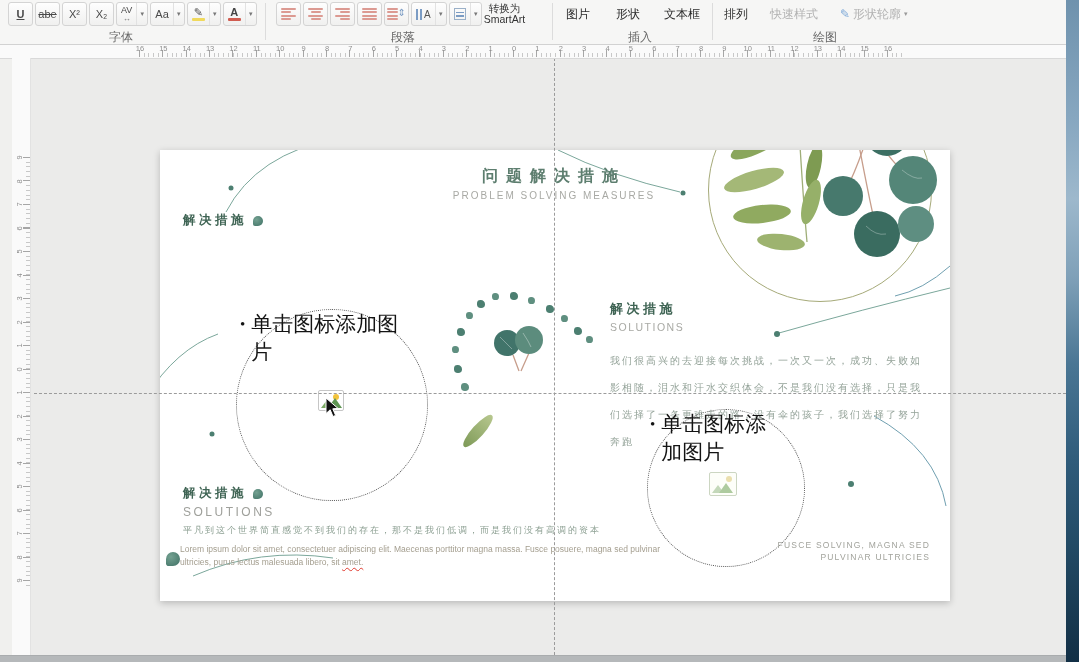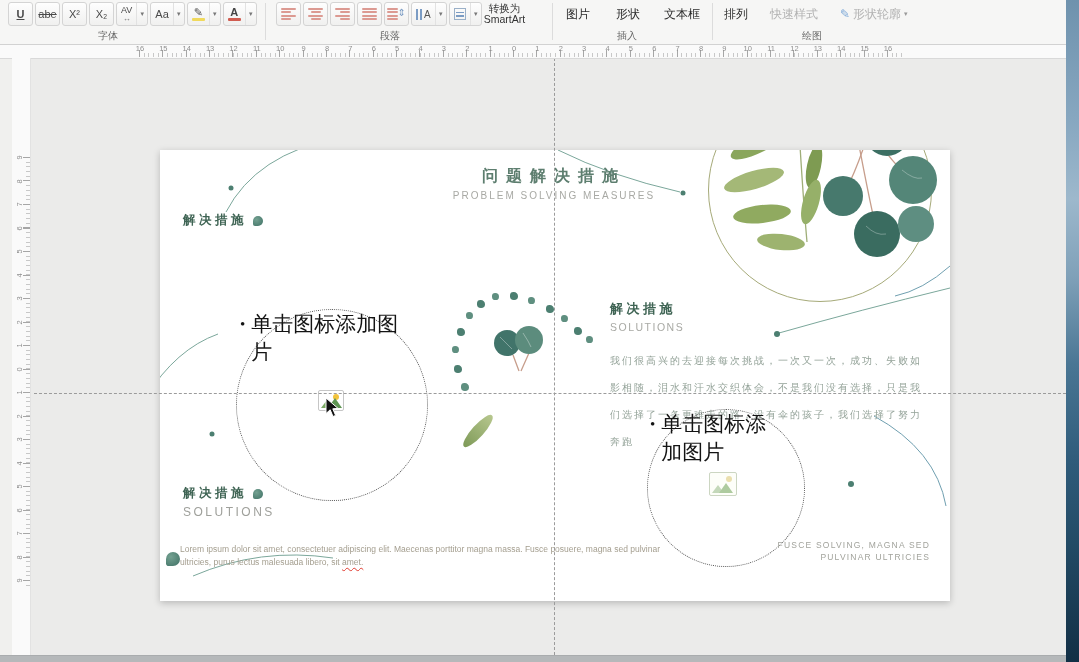--- a/index.html
+++ b/index.html
@@ -1,21 +1,21 @@
 <!DOCTYPE html>
 <html><head>
 <meta charset="utf-8">
 <style>
   html,body{margin:0;padding:0;background:#888;}
   .app{position:relative;width:1079px;height:662px;overflow:hidden;background:#ebebea;
        font-family:"Liberation Sans","DejaVu Sans",sans-serif;-webkit-font-smoothing:antialiased;}
   
   .toolbar{position:absolute;left:0;top:0;width:1066px;height:44px;background:#f6f6f5;border-bottom:1px solid #d2d2d2;z-index:20;}
   .vsep{position:absolute;top:3px;height:37px;width:1px;background:#dcdcdc;}
-  .glabel{position:absolute;top:29px;transform:translateX(-50%);font-size:10px;color:#666;}
+  .glabel{position:absolute;top:29px;transform:translateX(-50%);font-size:12px;color:#666;margin-left:13px;}
   .tbgroup{position:absolute;top:2px;display:flex;gap:2px;align-items:flex-start;}
   .tbtn{height:24px;min-width:25px;box-sizing:border-box;border:1px solid #d4d4d4;border-radius:3px;
         background:linear-gradient(#fefefe,#f0f0ef);display:flex;align-items:center;justify-content:center;
         font-size:11px;color:#4a4a4a;cursor:default;position:relative;}
   .tbtn .main{display:flex;flex-direction:column;align-items:center;justify-content:center;padding:0 4px;height:100%;}
   .tbtn .arr{width:10px;height:100%;display:flex;align-items:center;justify-content:center;font-size:7px;color:#777;border-left:1px solid #e2e2e2;}
   .u-g{text-decoration:underline;font-weight:bold;}
   .s-g{text-decoration:line-through;}
   .avtxt{font-size:9px;line-height:9px;letter-spacing:0;}
   .avarr{font-size:8px;line-height:7px;color:#777;}
@@ -437,20 +437,21 @@
         <span class="m2"></span>
       </div>
 
     <div class="blk-bl">
       <div class="bh">
           <span>解决措施</span>
           <span class="leafico"></span>
         </div>
       <div class="sub">SOLUTIONS</div>
     </div>
+    <div class="cnline">平凡到这个世界简直感觉不到我们的存在，那不是我们低调，而是我们没有高调的资本</div>
     <div class="lorem">
       <div class="ln">Lorem ipsum dolor sit amet, consectetuer adipiscing elit. Maecenas porttitor magna massa. Fusce posuere, magna sed pulvinar</div>
       <div class="ln"><span>ultricies, purus lectus malesuada libero, sit </span><span class="missp">amet.</span></div>
     </div>
     <div class="minileaf"></div>
 
     <div class="brtxt">
       <div>FUSCE SOLVING, MAGNA SED</div>
       <div>PULVINAR ULTRICIES</div>
     </div>

